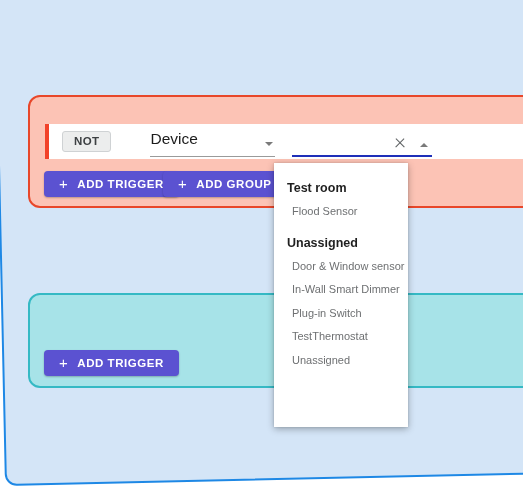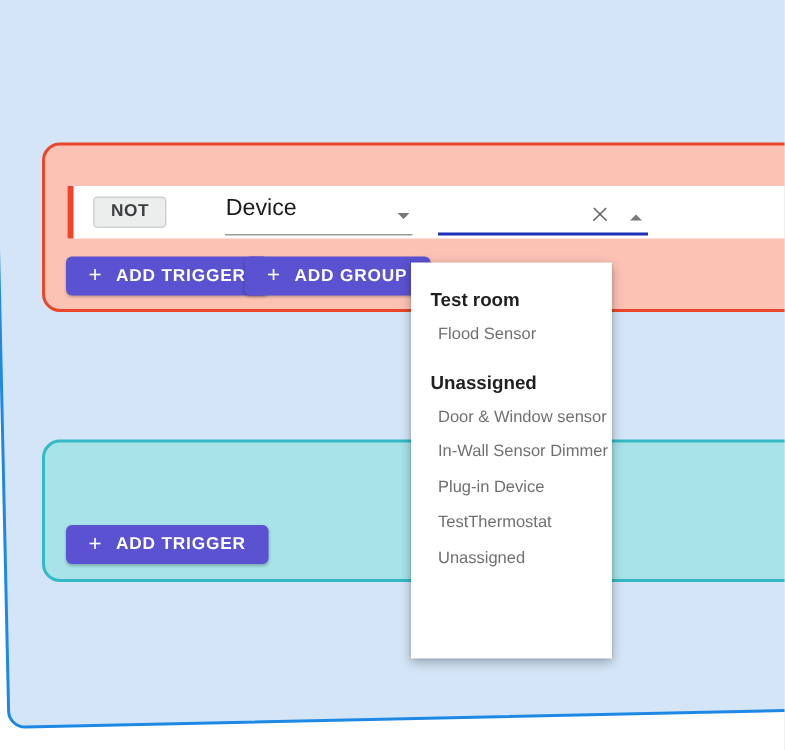--- a/index.html
+++ b/index.html
@@ -150,21 +150,21 @@
   .btn .plus{
     font-size:15px;font-weight:400;line-height:1;position:relative;top:-1px;
   }
   #btn-add-trigger{left:44px; top:171px;}
   #btn-add-group{left:163px; top:171px;}
   #btn-add-action{left:44px; top:350px;}
 
   
   #device-dropdown{
     position:absolute;
-    left:274px; top:175px; width:134px; height:251px;
+    left:274px; top:163px; width:134px; height:251px;
     background:#ffffff;
     box-shadow:0 2px 7px rgba(0,0,0,.30), 0 0 2px rgba(0,0,0,.14);
     overflow:hidden;
     padding-top:13px;
   }
   .opt-group-label{
     font-size:12.5px;
     font-weight:700;
     color:#1f1f1f;
     padding:0 0 0 13px;
@@ -226,17 +226,17 @@
   <span class="plus">+</span>
   <span>ADD TRIGGER</span>
 </button>
 
 <div id="device-dropdown">
     <div class="opt-group-label">Test room</div>
     <div class="opt-item">Flood Sensor</div>
     <div class="group-gap"></div>
     <div class="opt-group-label">Unassigned</div>
     <div class="opt-item">Door &amp; Window sensor</div>
-    <div class="opt-item">In-Wall Sensor Dimmer</div>
-    <div class="opt-item">Plug-in Device</div>
+    <div class="opt-item">In-Wall Smart Dimmer</div>
+    <div class="opt-item">Plug-in Switch</div>
     <div class="opt-item">TestThermostat</div>
     <div class="opt-item">Unassigned</div>
   </div>
 
 </body></html>

